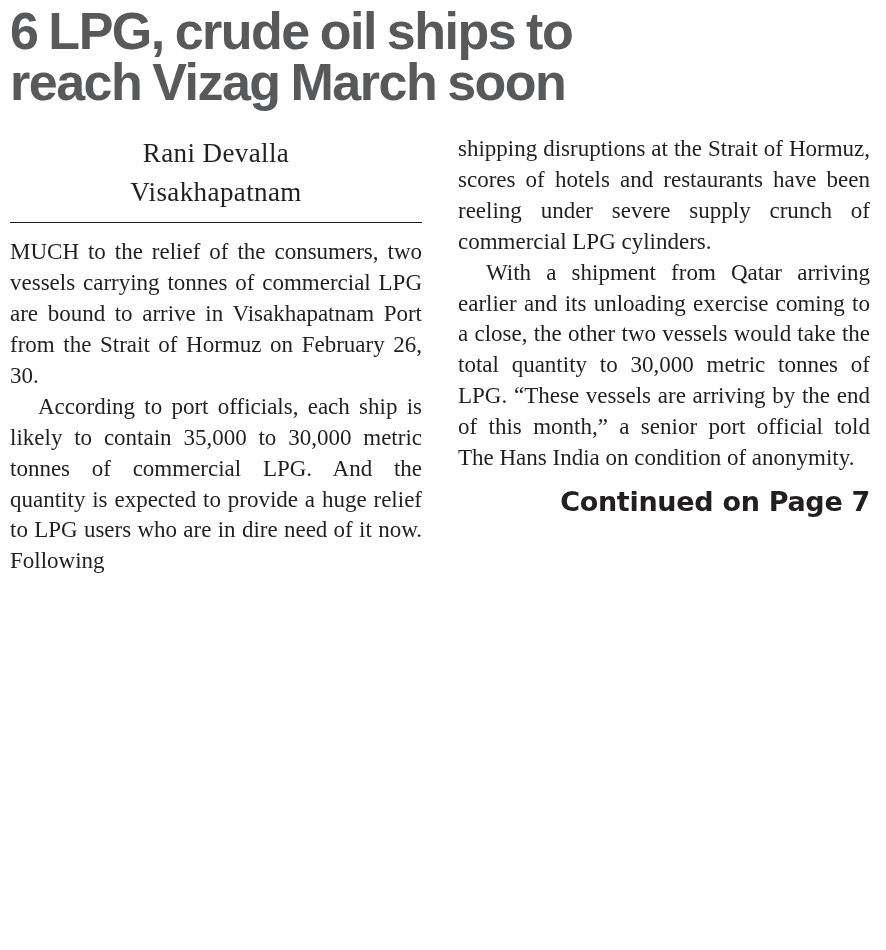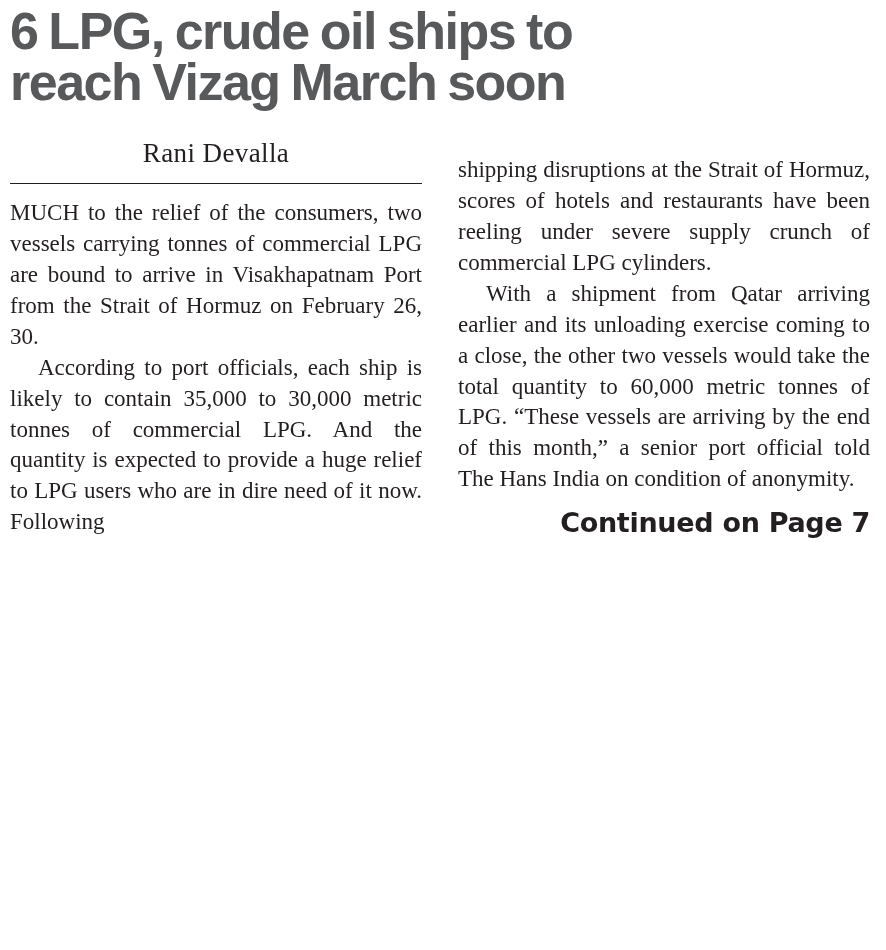--- a/index.html
+++ b/index.html
@@ -32,21 +32,20 @@
     word-spacing: -2px;
   }
   .headline .line {
     display: block;
     white-space: nowrap;
   }
   .columns {
     display: flex;
     gap: 36px;
     margin-top: 26px;
-    align-items: flex-end;
   }
   .col {
     width: 412px;
     flex: 0 0 412px;
   }
   .byline {
     text-align: center;
     font-family: "Liberation Serif", serif;
     font-size: 27px;
     line-height: 1.45;
@@ -95,30 +94,31 @@
   <h1 class="headline">
     <span class="line">6 LPG, crude oil ships to</span>
     <span class="line">reach Vizag March soon</span>
   </h1>
 
   <div class="columns">
 
     <div class="col col-left">
       <div class="byline">
         <div class="smallcaps">Rani Devalla</div>
+        <div class="smallcaps">Visakhapatnam</div>
       </div>
       <hr class="byline-rule">
       <div class="body-text">
         <p>MUCH to the relief of the consumers, two vessels carrying tonnes of commercial LPG are bound to arrive in Visakhapatnam Port from the Strait of Hormuz on February 26, 30.</p>
         <p class="indent">According to port officials, each ship is likely to contain 35,000 to 30,000 metric tonnes of commercial LPG. And the quantity is expected to provide a huge relief to LPG users who are in dire need of it now. Following</p>
       </div>
     </div>
 
     <div class="col col-right">
       <div class="body-text">
         <p>shipping disruptions at the Strait of Hormuz, scores of hotels and restaurants have been reeling under severe supply crunch of commercial LPG cylinders.</p>
-        <p class="indent">With a shipment from Qatar arriving earlier and its unloading exercise coming to a close, the other two vessels would take the total quantity to 60,000 metric tonnes of LPG. “These vessels are arriving by the end of this month,” a senior port official told The Hans India on condition of anonymity.</p>
+        <p class="indent">With a shipment from Qatar arriving earlier and its unloading exercise coming to a close, the other two vessels would take the total quantity to 30,000 metric tonnes of LPG. “These vessels are arriving by the end of this month,” a senior port official told The Hans India on condition of anonymity.</p>
       </div>
       <div class="continued">Continued on Page 7</div>
     </div>
 
   </div>
 </div>
 
 </body></html>

